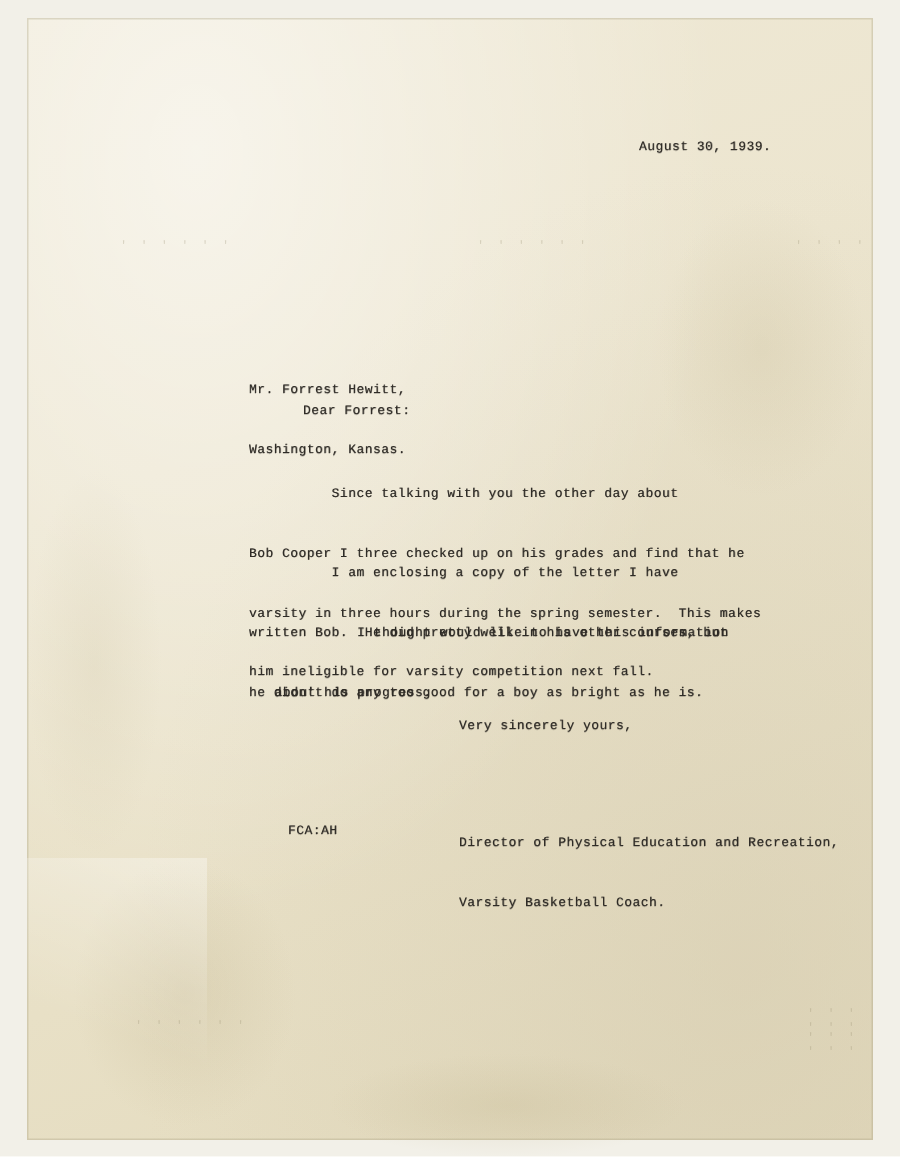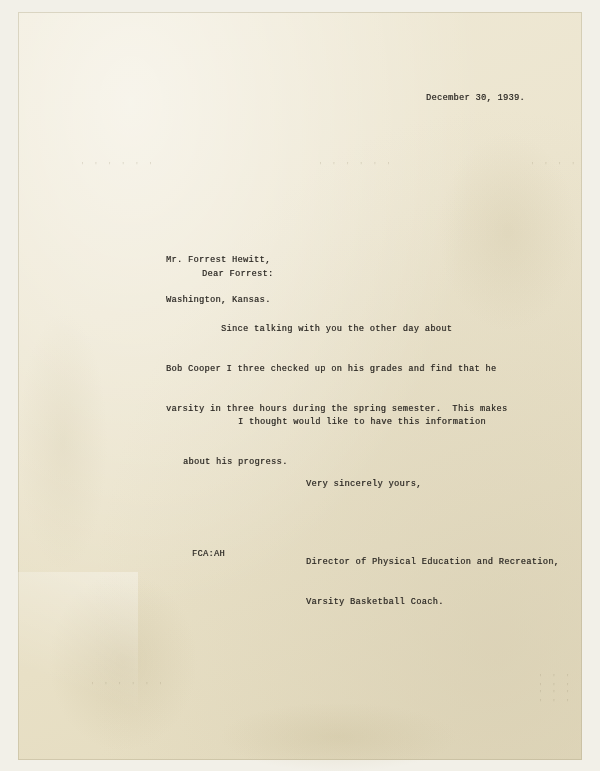--- a/index.html
+++ b/index.html
@@ -112,35 +112,41 @@
     <div class="stain s4"></div>
     <div class="crease"></div>
 
     <span class="watermark wm1">' ' ' ' ' '</span>
     <span class="watermark wm2">' ' ' ' ' '</span>
     <span class="watermark wm3">' ' ' '</span>
     <span class="watermark wm4">' ' ' ' ' '</span>
     <span class="watermark wm5">' ' ' ' ' '</span>
     <span class="watermark wm6">' ' ' ' ' '</span>
 
-    <div class="typed date">December 30, 1939.</div>
+    <div class="typed date">August 30, 1939.</div>
 
     <div class="typed addressee">
       <span class="line">Mr. Forrest Hewitt,</span>
       <span class="line">Washington, Kansas.</span>
     </div>
 
     <div class="typed salutation">Dear Forrest:</div>
 
     <div class="typed para1">
       <span class="line">          Since talking with you the other day about</span>
       <span class="line">Bob Cooper I three checked up on his grades and find that he</span>
       <span class="line">varsity in three hours during the spring semester.  This makes</span>
+      <span class="line">him ineligible for varsity competition next fall.</span>
     </div>
 
+    <div class="typed para2">
+      <span class="line">          I am enclosing a copy of the letter I have</span>
+      <span class="line">written Bob.  He did pretty well in his other courses, but</span>
+      <span class="line">he didn't do any too good for a boy as bright as he is.</span>
+    </div>
 
     <div class="typed para3">
       <span class="line">          I thought would like to have this information</span>
       <span class="line">about his progress.</span>
     </div>
 
     <div class="typed closing">Very sincerely yours,</div>
 
     <div class="typed signature">
       <span class="line">Director of Physical Education and Recreation,</span>

